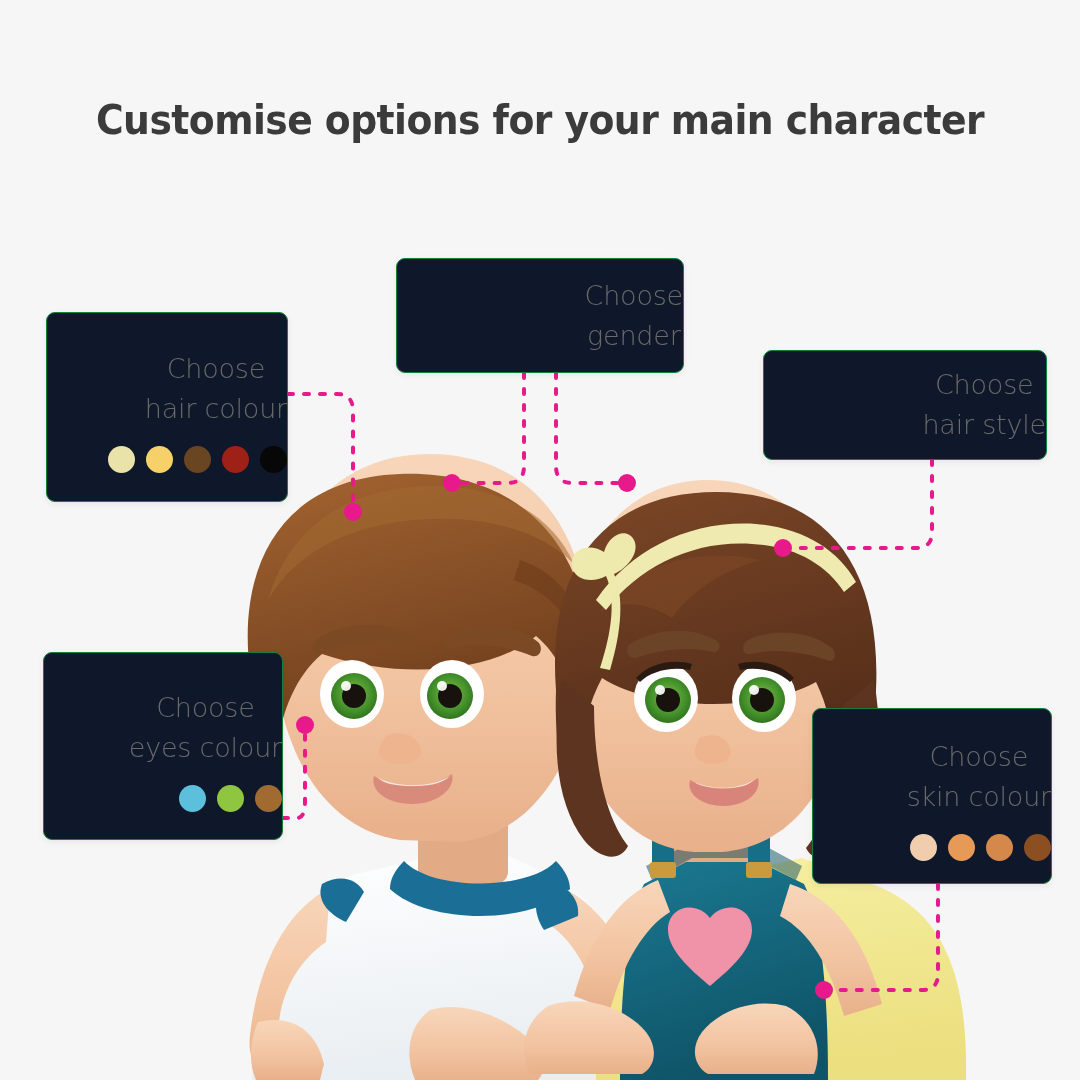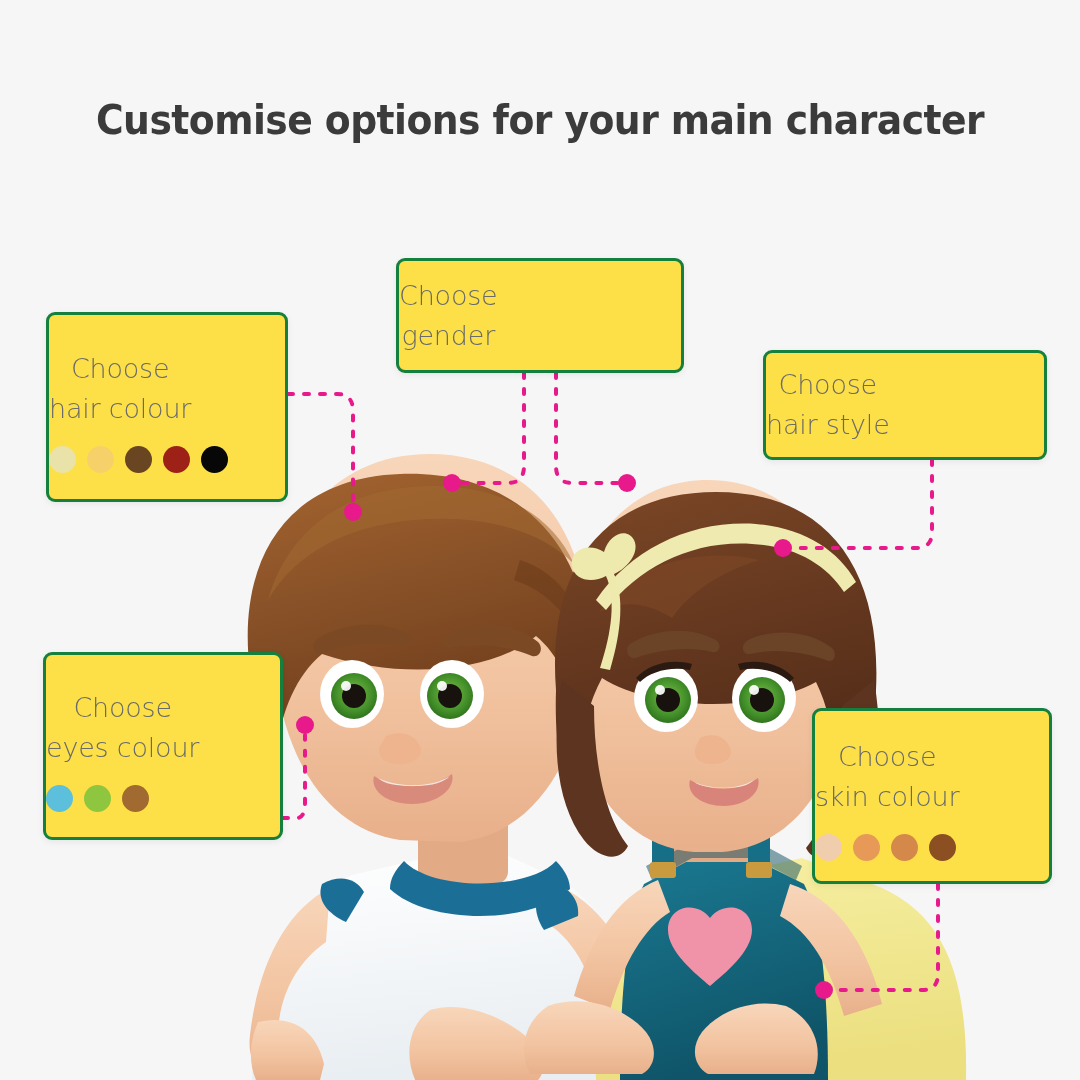--- a/index.html
+++ b/index.html
@@ -23,26 +23,26 @@
     color:#3b3b3b;
     transform:scaleX(0.92);
   }
 
   
   .art{ position:absolute; left:0; top:0; width:1080px; height:1080px; }
 
   
   .card{
     position:absolute;
-    background:#fde047;
-    border:3px solid #15803d;
+    background:#0f172a;
+    border:1px solid #15803d;
     border-radius:9px;
     box-shadow:0 2px 7px rgba(0,0,0,.065);
     display:flex; flex-direction:column;
-    align-items:flex-start; justify-content:center;
+    align-items:flex-end; justify-content:center;
   }
   .card .label{
     color:#6a6a6a;
     font-size:27px;
     line-height:1.48;
     text-align:center;
     white-space:pre-line;
     font-family:"DejaVu Sans", sans-serif;
     font-weight:350;
     letter-spacing:-0.2px;

